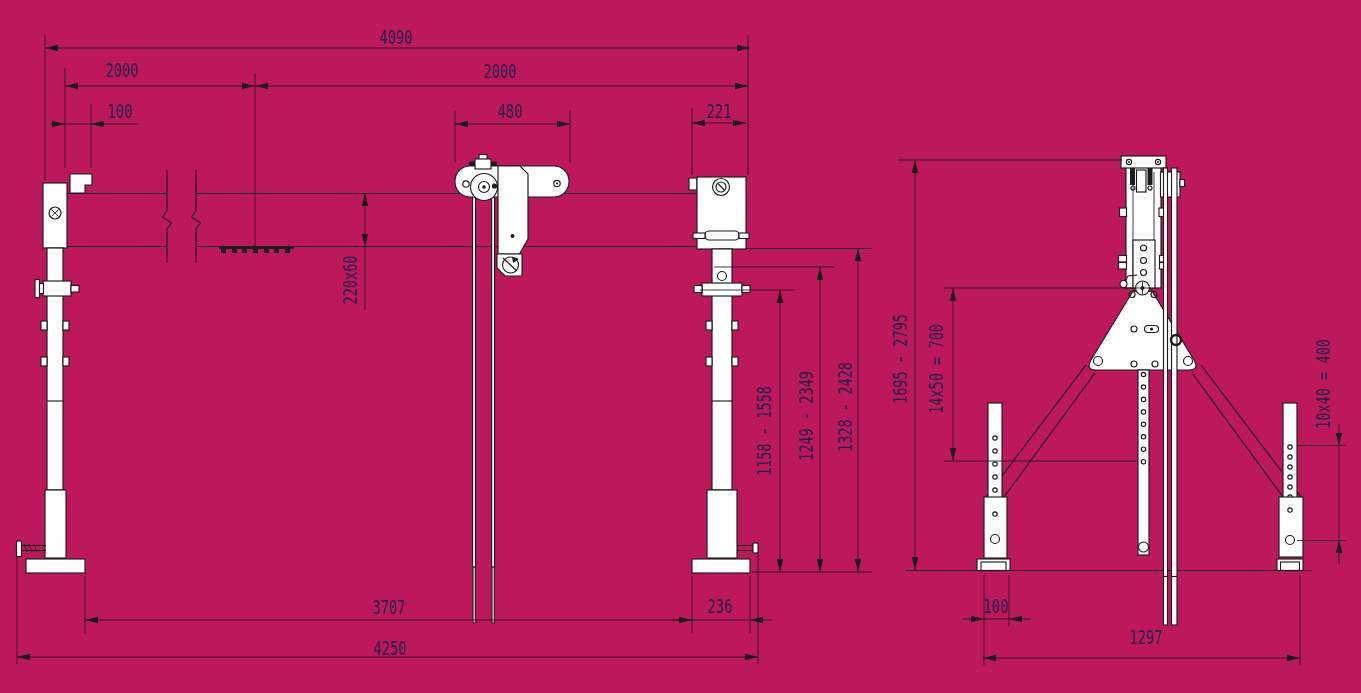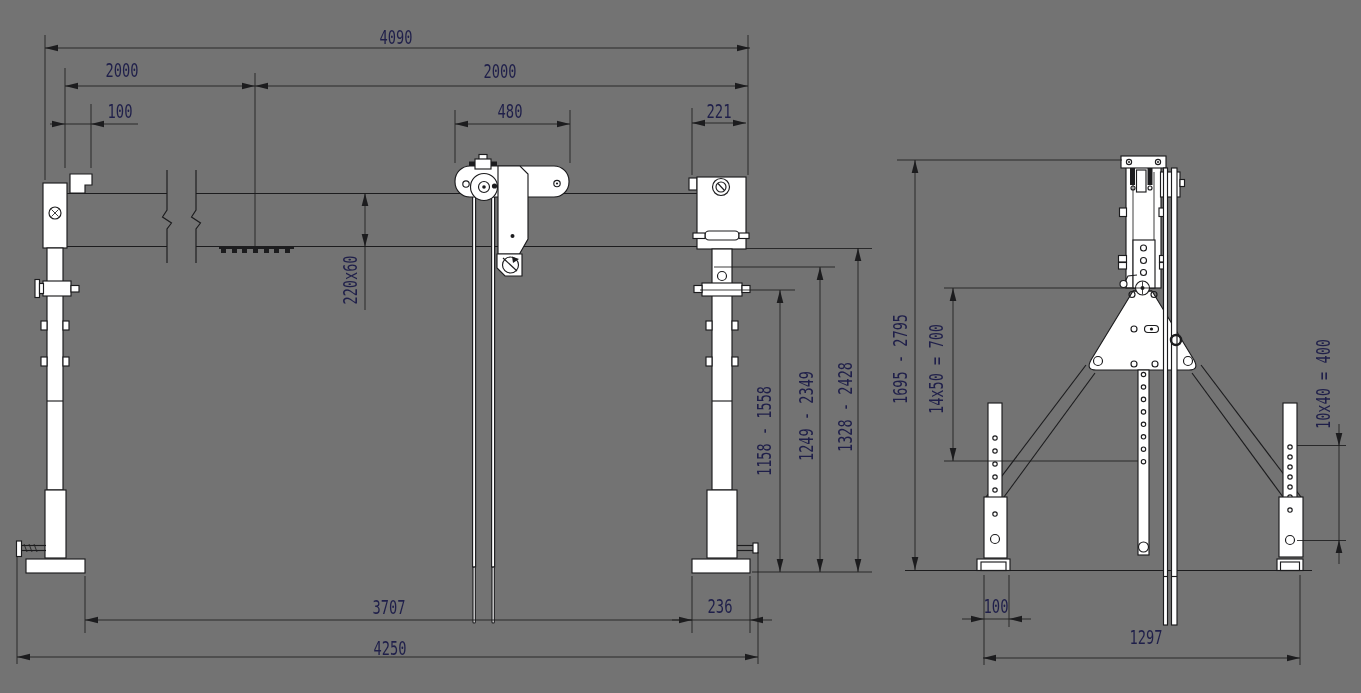--- a/index.html
+++ b/index.html
@@ -1,16 +1,16 @@
 <!DOCTYPE html>
 <html><head>
 <meta charset="utf-8">
 <style>
   html,body{margin:0;padding:0;background:#ffffff;}
-  #stage{position:relative;width:1361px;height:693px;background:#737373;overflow:hidden;
+  #stage{position:relative;width:1361px;height:693px;background:#be185d;overflow:hidden;
          font-family:"DejaVu Sans Mono","Liberation Mono",monospace;}
   svg{display:block}
   .s  {stroke:#1c1c1e;stroke-width:1.15;fill:none;stroke-linecap:butt;stroke-linejoin:miter;}
   .sw {stroke:#1c1c1e;stroke-width:1.15;fill:#ffffff;}
   .sf {fill:#1c1c1e;stroke:none;}
   .t  {stroke:#1c1c1e;stroke-width:.85;fill:none;}
   .h  {stroke:#1c1c1e;stroke-width:2.1;fill:none;}
   .r2 {stroke:#1c1c1e;stroke-width:2.5;fill:none;}
   text.dim{font-family:"DejaVu Sans Mono","Liberation Mono",monospace;
            font-size:20px;fill:#1f1f4a;text-anchor:middle;dominant-baseline:central;}

